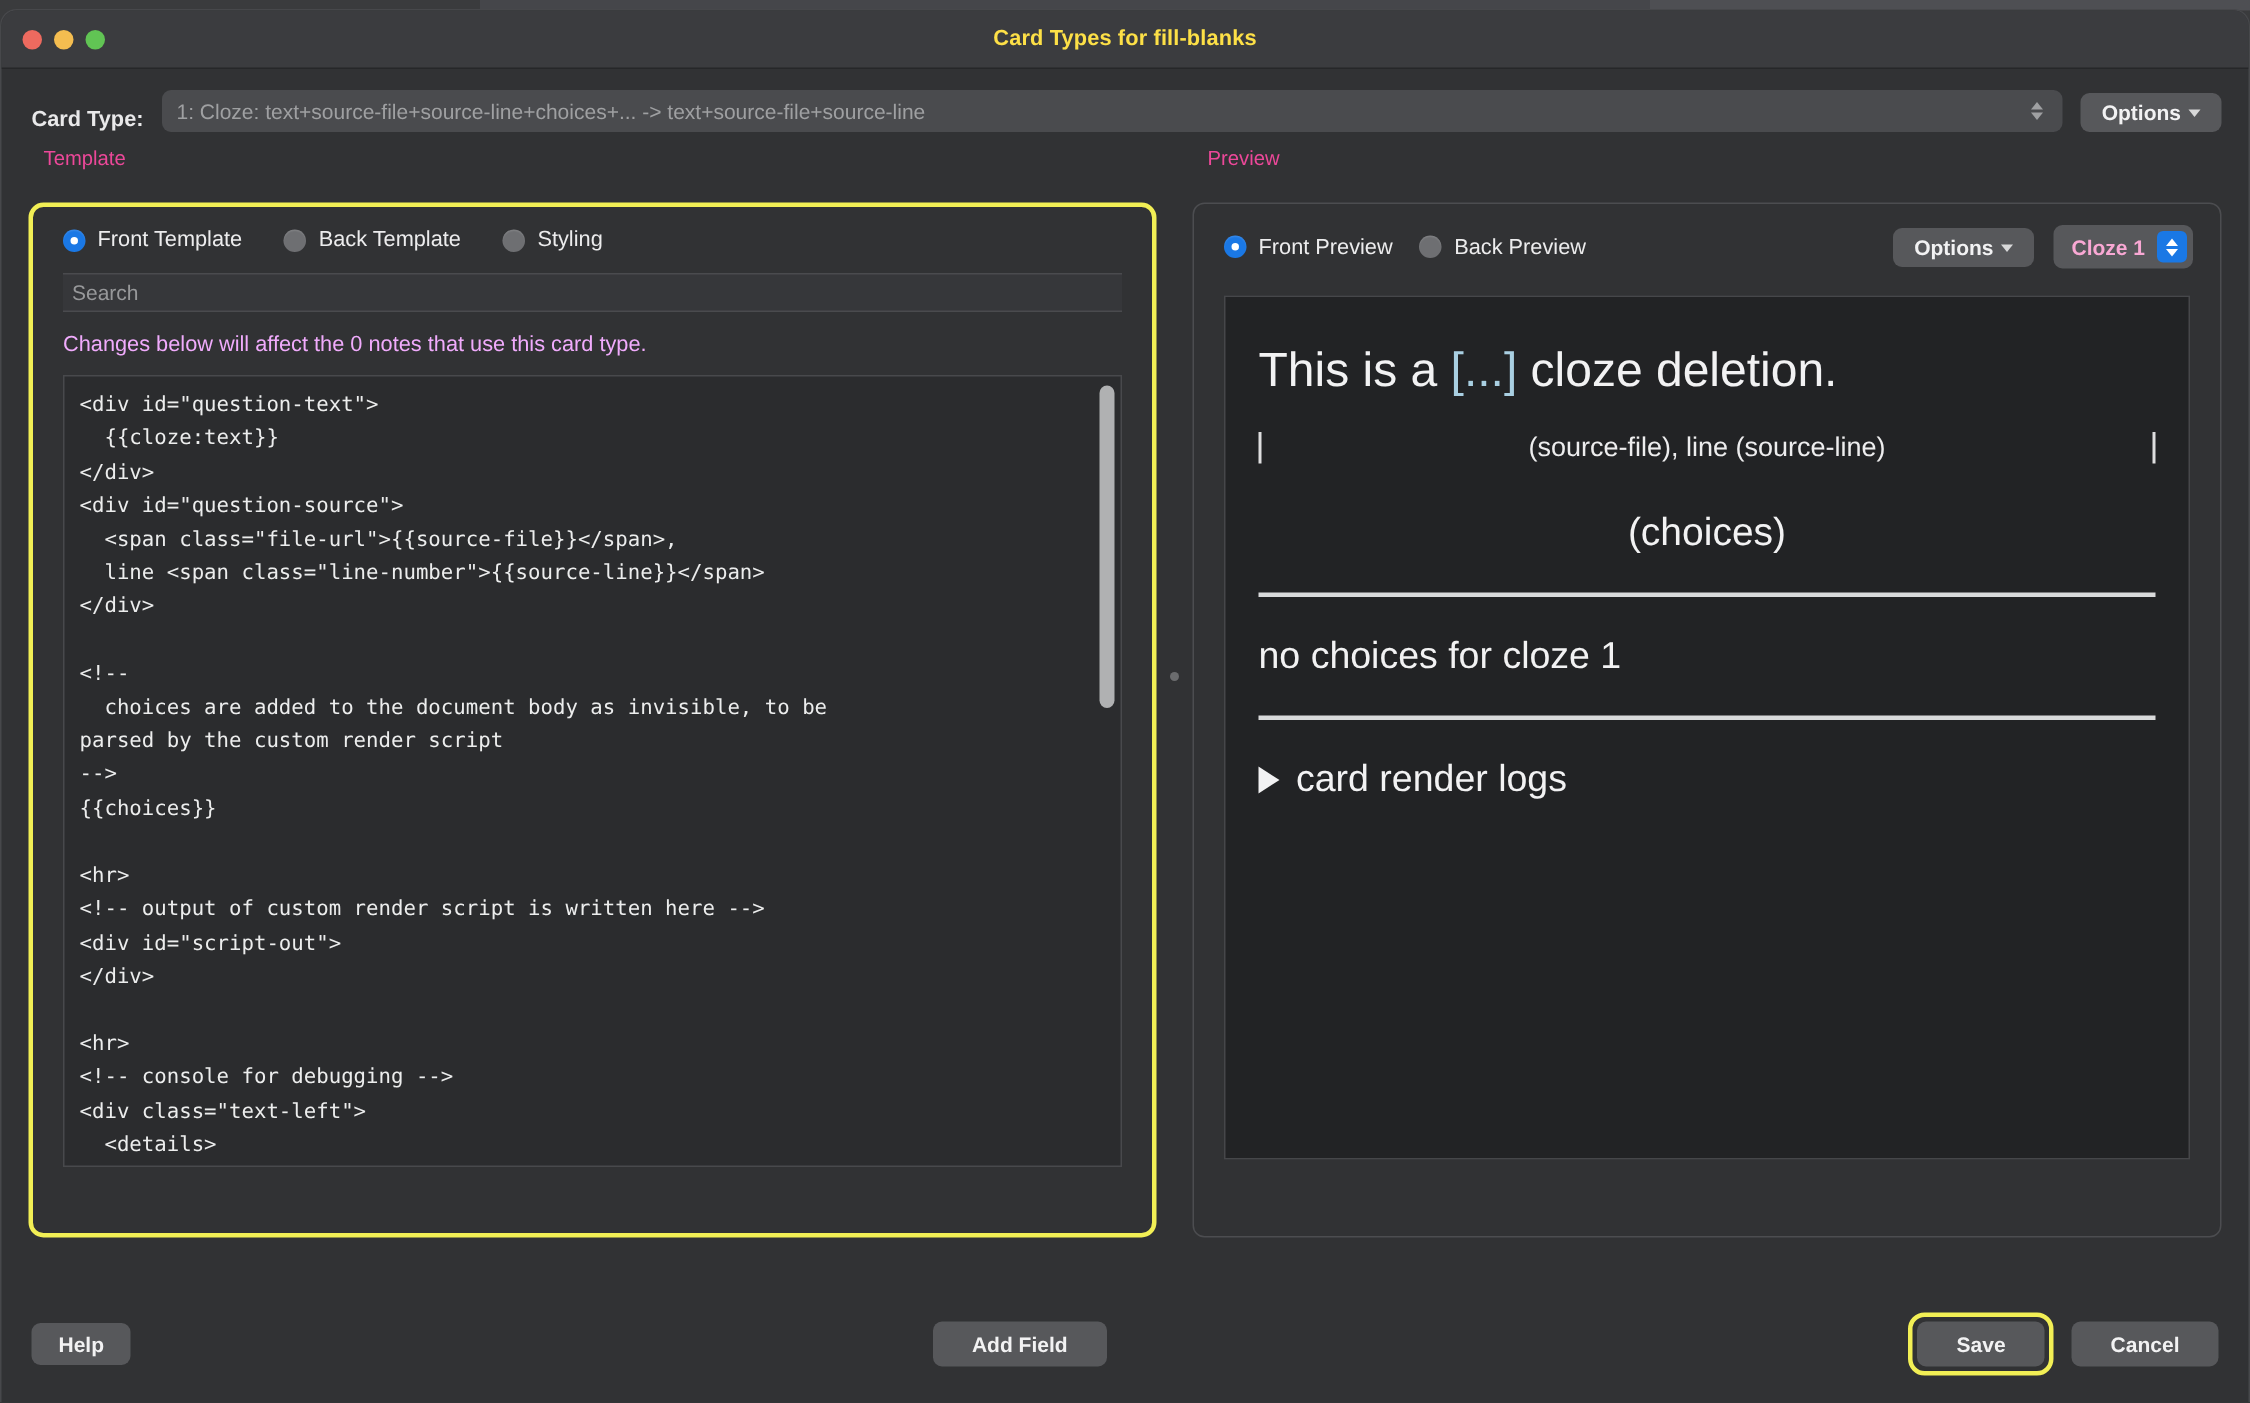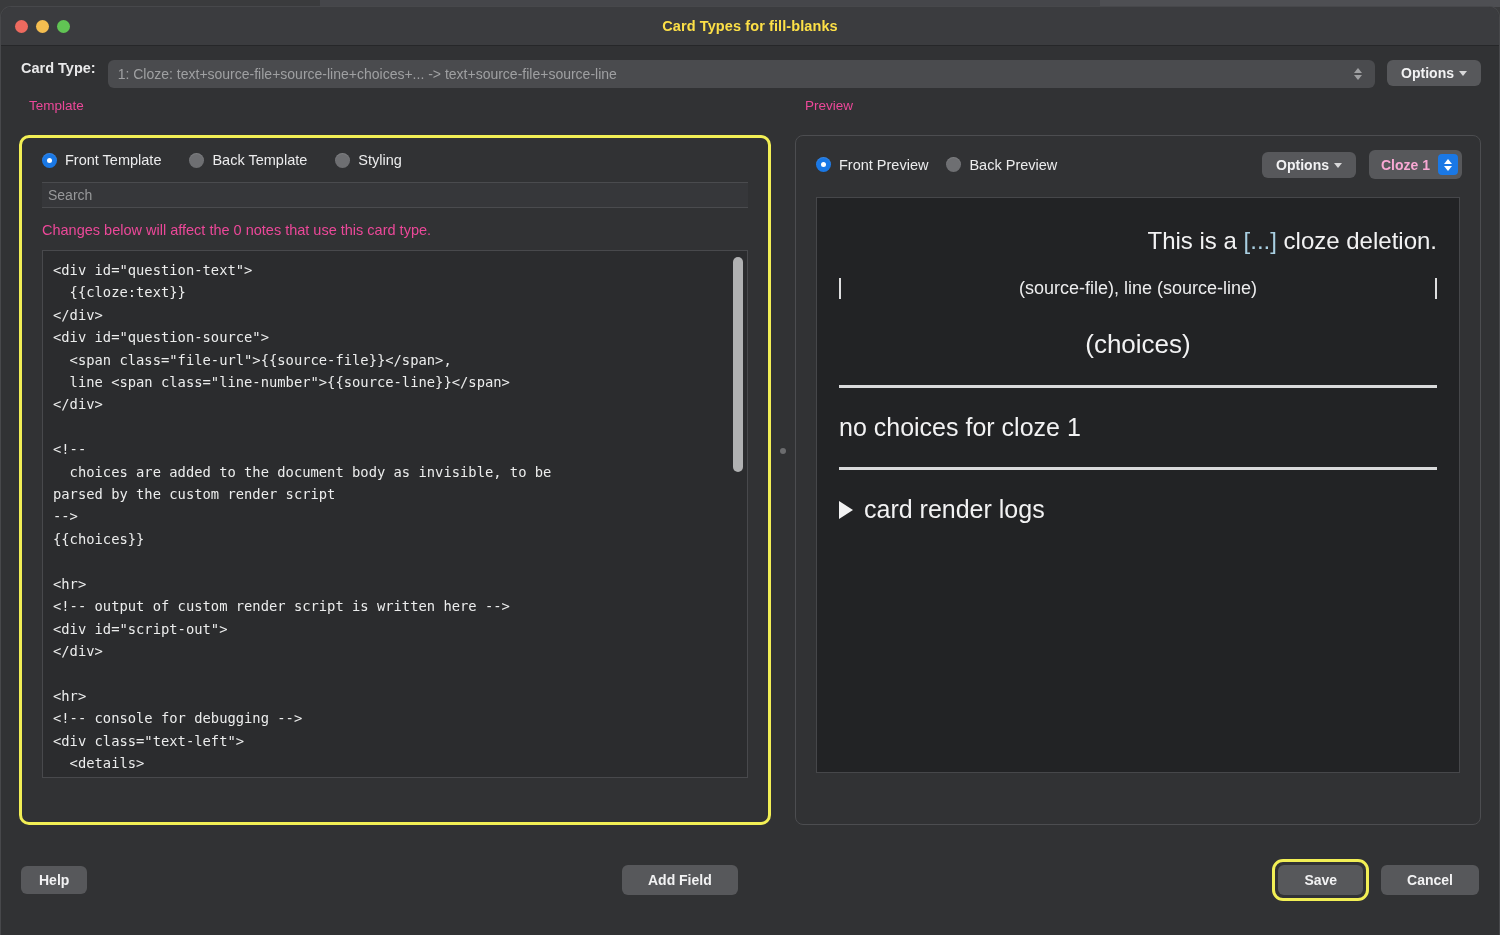--- a/index.html
+++ b/index.html
@@ -67,21 +67,21 @@
     text-align: center;
     font-size: 14.5px;
     font-weight: bold;
     color: #fde047;
     letter-spacing: 0.1px;
   }
 
   
   .cardtype-row {
     display: flex;
-    align-items: flex-start;
+    align-items: flex-end;
     padding: 14px 18px 10px 20px;
     gap: 12px;
   }
   .cardtype-label {
     font-size: 14.5px;
     color: #e9e9ea;
     font-weight: bold;
     white-space: nowrap;
   }
   .cardtype-select {
@@ -236,21 +236,21 @@
     width: 100%;
     font-family: "Liberation Sans", sans-serif;
     font-size: 14px;
     color: #86efac;
   }
   .search-input::placeholder { color: #97989a; }
 
   .notes-line {
     margin: 14px 0 0 20px;
     font-size: 14.5px;
-    color: #ec4899;
+    color: #f0abfc;
   }
 
   
   .code-wrap {
     margin: 12px 20px 0 20px;
     height: 528px;
     background: #2b2c2e;
     border: 1px solid #48494c;
     position: relative;
     overflow: hidden;
@@ -325,22 +325,22 @@
   .card-preview {
     margin: 18px 20px 0 20px;
     height: 576px;
     background: #222325;
     border: 1px solid #46474a;
     padding: 28px 22px 0 22px;
     position: relative;
     overflow: hidden;
   }
   .pv-question {
-    text-align: right;
-    font-size: 24px;
+    text-align: left;
+    font-size: 32px;
     color: #f2f2f3;
     line-height: 1.25;
   }
   .pv-cloze { color: #a9cfe2; }
 
   .pv-source-row {
     display: flex;
     align-items: center;
     margin-top: 22px;
   }
@@ -384,21 +384,21 @@
     width: 0; height: 0;
     border-top: 9px solid transparent;
     border-bottom: 9px solid transparent;
     border-left: 14px solid #f2f2f3;
     flex: 0 0 14px;
   }
 
   
   .bottombar {
     position: absolute;
-    left: 0; right: 0; bottom: 16px;
+    left: 0; right: 0; bottom: 0;
     height: 78px;
     display: flex;
     align-items: center;
     padding: 0 20px;
   }
   .bottombar .spacer { flex: 1; }
   .save-wrap {
     border: 3px solid #f2ef55;
     border-radius: 11px;
     padding: 3px;

